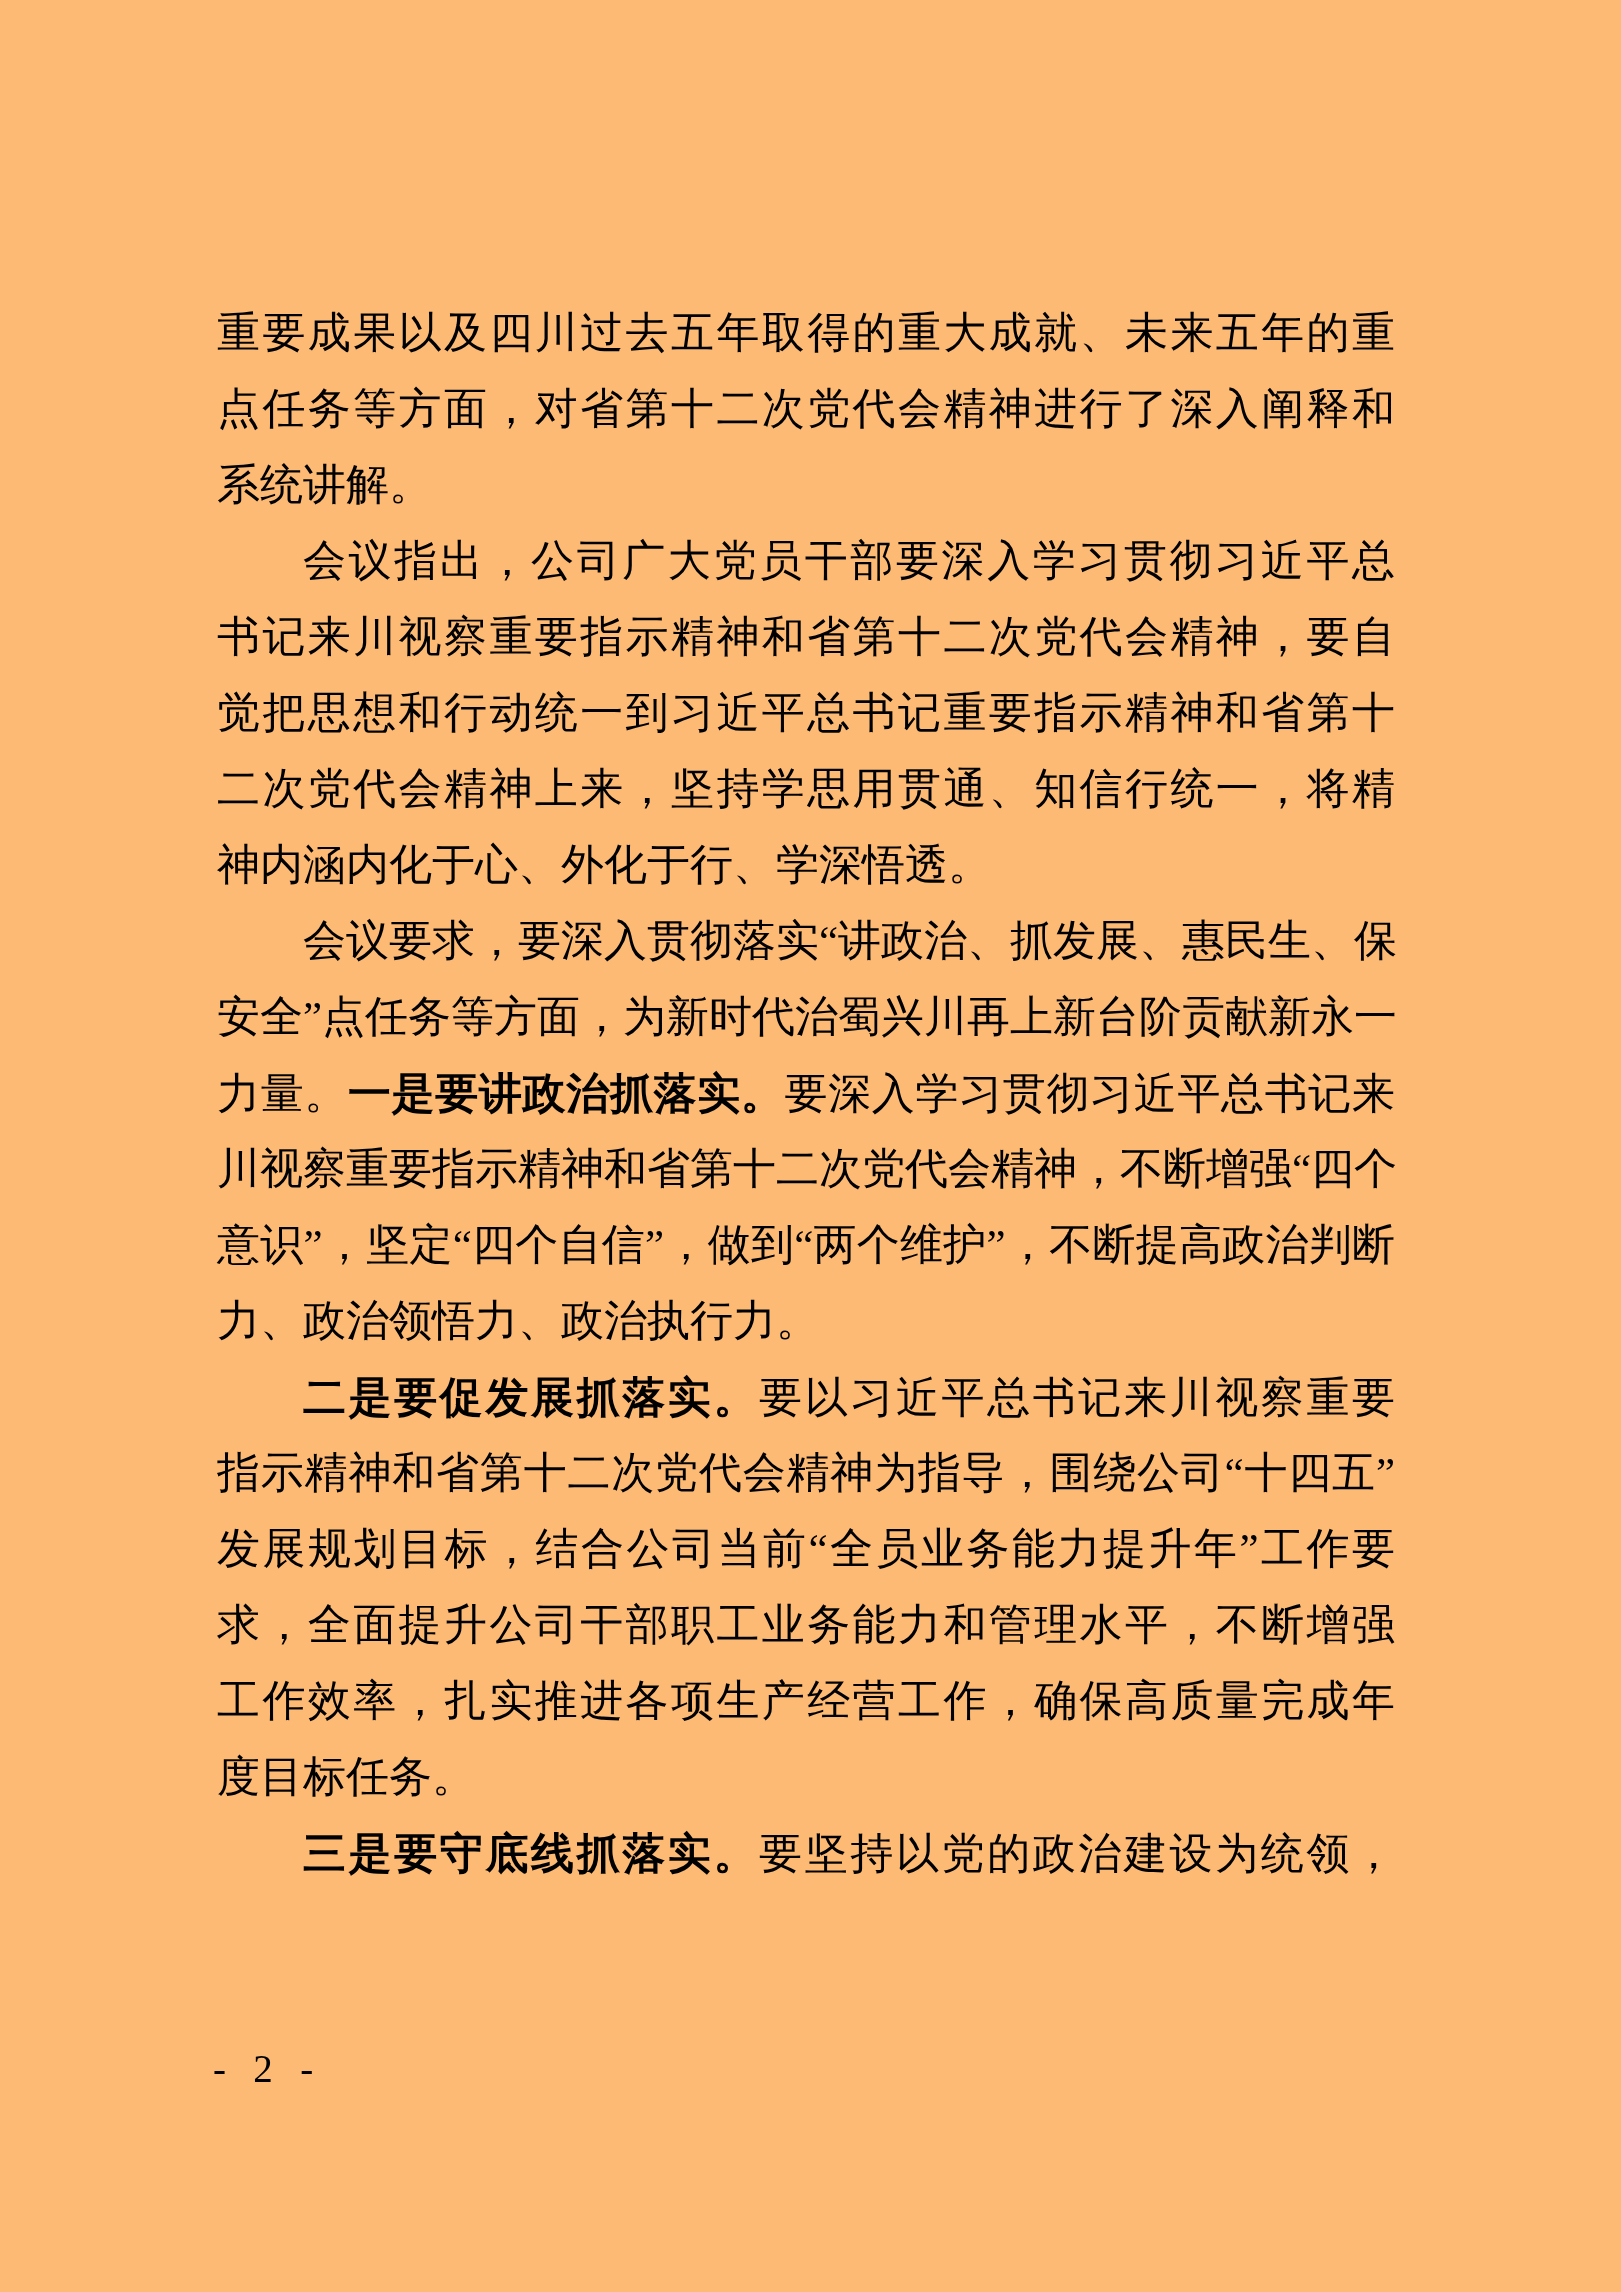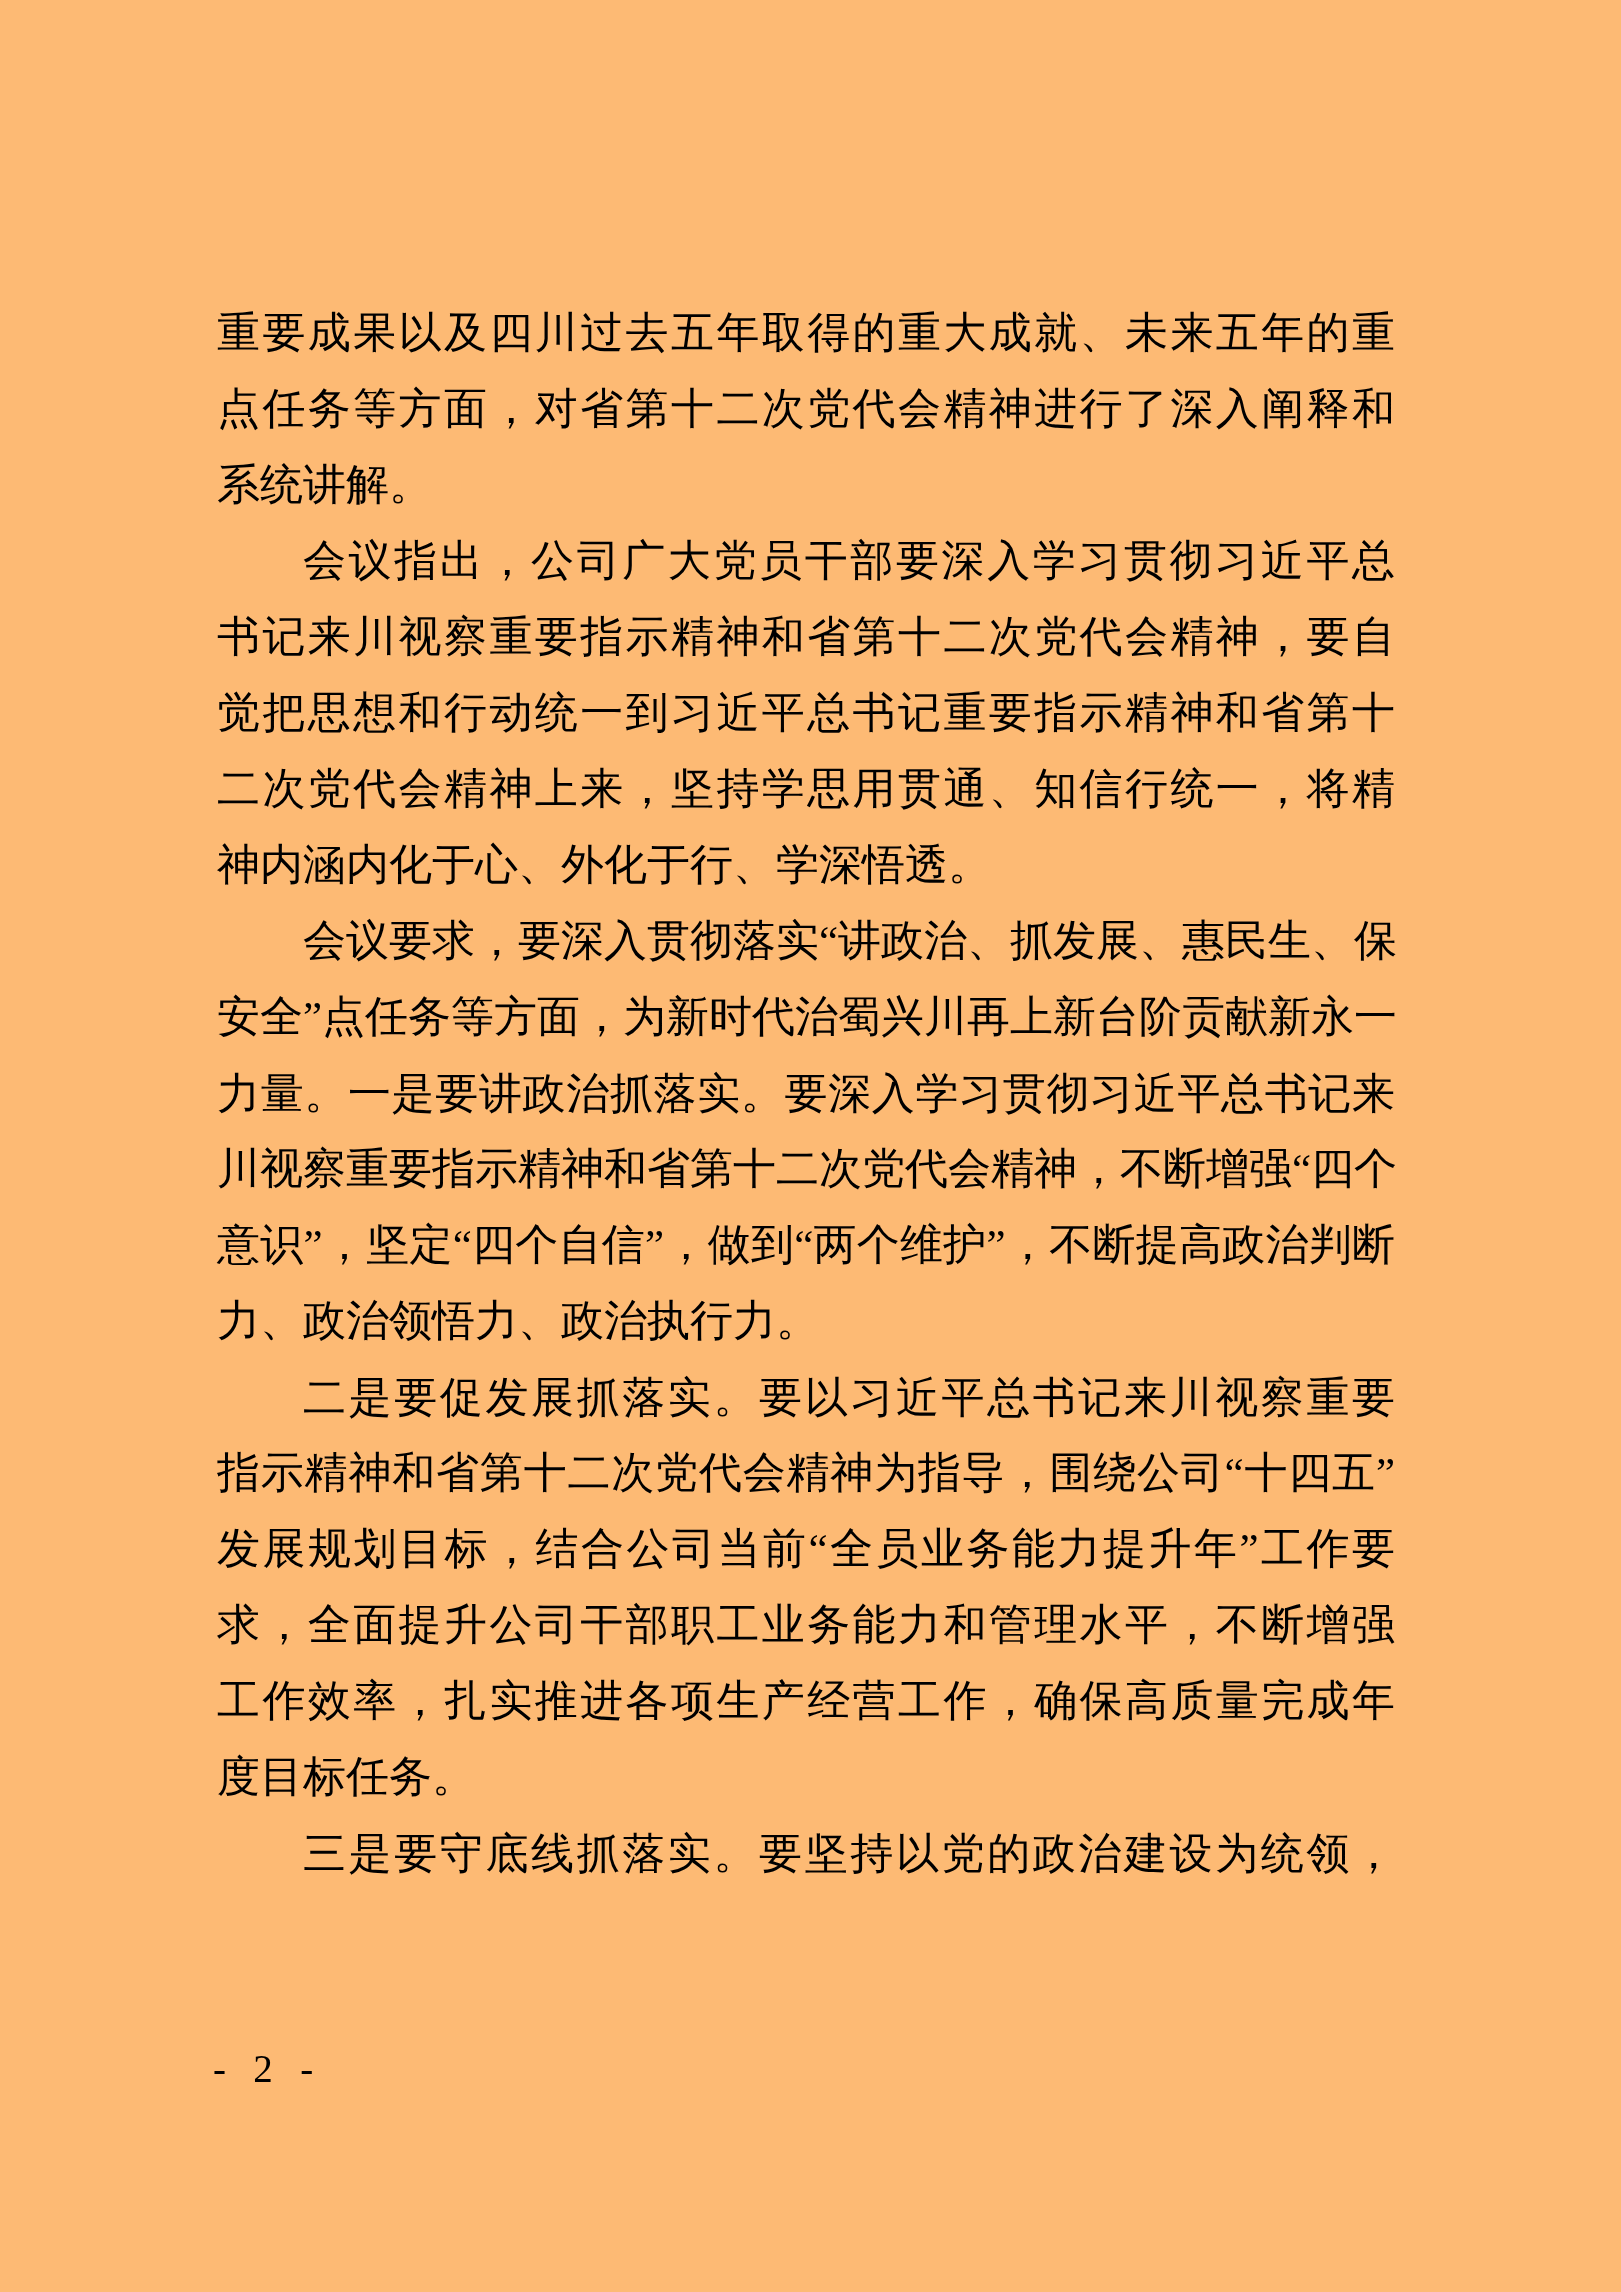--- a/index.html
+++ b/index.html
@@ -32,21 +32,21 @@
     text-align-last: justify;
   }
   .line.end {
     text-align: left;
     text-align-last: left;
   }
   .line.indent {
     text-indent: 86px;
   }
   .bold {
-    font-weight: normal;
+    font-weight: bold;
     font-family: "Liberation Sans", "DejaVu Sans", sans-serif;
   }
   .page-number {
     position: absolute;
     left: 213px;
     top: 2045px;
     font-size: 39px;
     line-height: 47px;
     letter-spacing: 8.8px;
     color: #000000;

